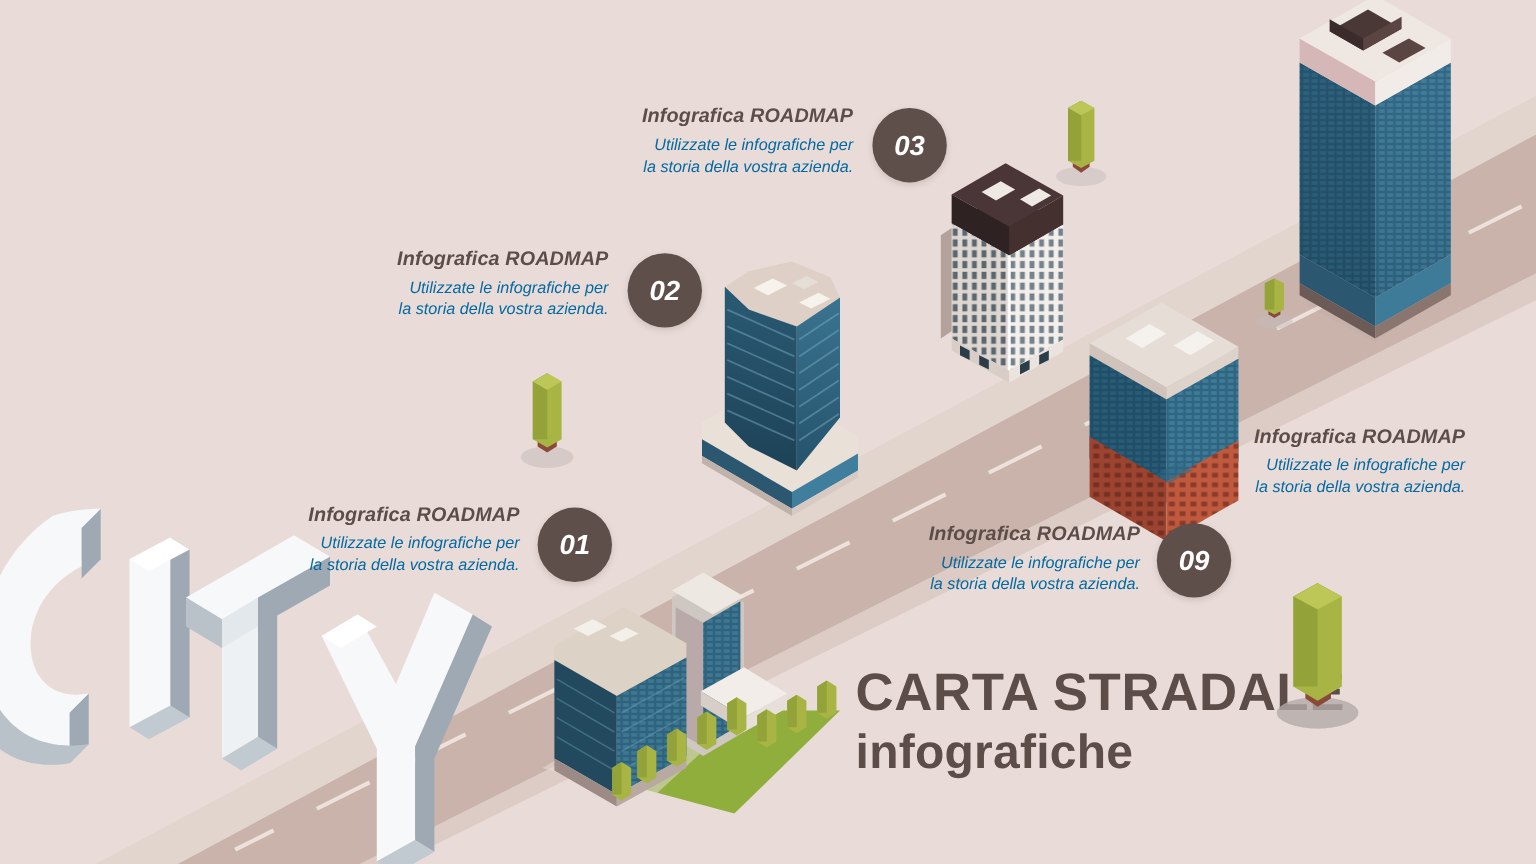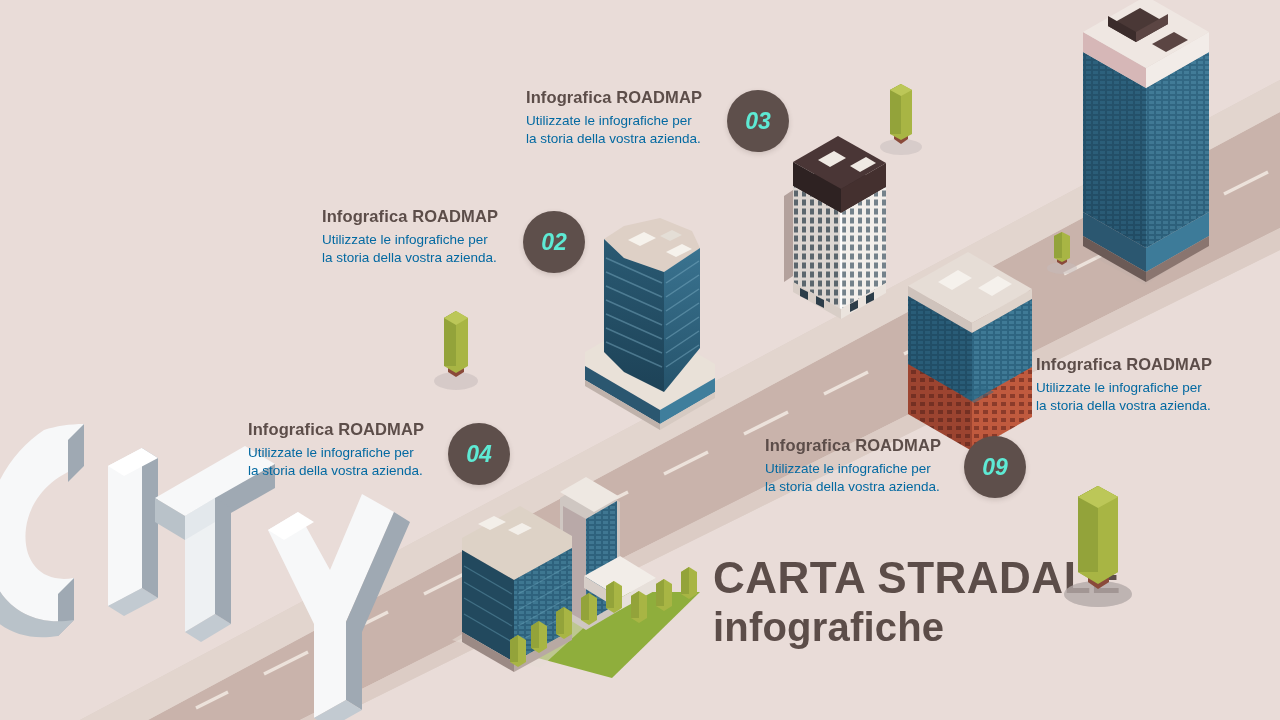--- a/index.html
+++ b/index.html
@@ -14,25 +14,25 @@
   
   .step{position:absolute;}
   .step .title{
     font-size:16.5px;font-weight:bold;color:#5c4d49;
     letter-spacing:.1px;white-space:nowrap;margin:0;
   }
   .step .desc{
     font-size:13.5px;color:#0369a1;line-height:1.35;margin:5px 0 0 0;
     white-space:nowrap;
   }
-  .step.right-al{}
+  .step.right-al{text-align:right;font-style:italic;}
 
   .badge{
     position:absolute;border-radius:50%;
-    background:#5e4f4b;color:#5eead4;
+    background:#5e4f4b;color:#ffffff;
     display:flex;align-items:center;justify-content:center;
     font-weight:bold;font-style:italic;
     box-shadow:0 2px 5px rgba(80,60,55,.18);
   }
 
   
   #main-title{
     position:absolute;left:713px;top:550px;
     font-size:44px;font-weight:bold;color:#5c4d49;
     letter-spacing:.5px;line-height:1.28;white-space:nowrap;
@@ -368,21 +368,21 @@
     </g>
   </svg>
 
   <div class="step right-al" style="left:248px;top:420px;width:185px;">
     <p class="title">Infografica ROADMAP</p>
     <p class="desc">
       <span>Utilizzate le infografiche per</span><br>
       <span>la storia della vostra azienda.</span>
     </p>
   </div>
-  <div class="badge" style="left:448px;top:423px;width:62px;height:62px;font-size:23px;">04</div>
+  <div class="badge" style="left:448px;top:423px;width:62px;height:62px;font-size:23px;">01</div>
 
   <div class="step right-al" style="left:322px;top:207px;width:185px;">
     <p class="title">Infografica ROADMAP</p>
     <p class="desc">
       <span>Utilizzate le infografiche per</span><br>
       <span>la storia della vostra azienda.</span>
     </p>
   </div>
   <div class="badge" style="left:523px;top:211px;width:62px;height:62px;font-size:23px;">02</div>
 

